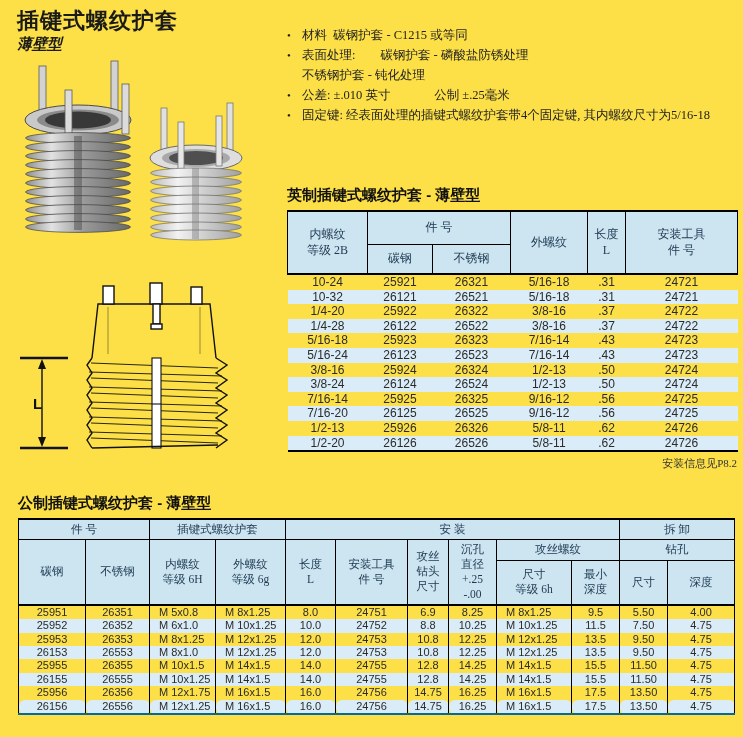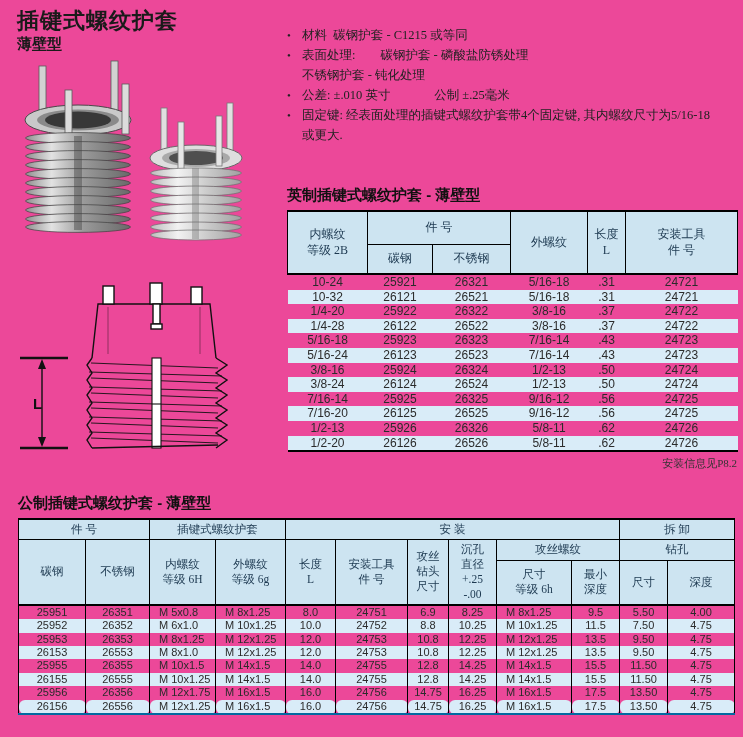--- a/index.html
+++ b/index.html
@@ -1,20 +1,20 @@
 <!DOCTYPE html>
 <html><head>
 <meta charset="utf-8">
 <style>
   html,body{margin:0;padding:0;background:#fff;}
-  .page{position:relative;width:743px;height:737px;background:#ec4899;overflow:hidden;
+  .page{position:relative;width:743px;height:737px;background:#fde047;overflow:hidden;
         font-family:"Liberation Sans",sans-serif;color:#1a1a1a;}
 
   .main-title{position:absolute;left:17px;top:6px;font-size:22px;font-weight:bold;letter-spacing:1px;}
-  .sub-title{position:absolute;left:17px;top:35px;font-size:15px;font-weight:bold;}
+  .sub-title{position:absolute;left:17px;top:35px;font-size:15px;font-weight:bold;font-style:italic;}
 
   .photo{position:absolute;left:10px;top:56px;}
   .drawing{position:absolute;left:16px;top:280px;}
 
   .bullets{position:absolute;left:287px;top:25px;width:452px;
            font-family:"Liberation Serif",serif;font-size:12.5px;line-height:20px;color:#222;}
   .bline{display:flex;}
   .bdot{width:15px;flex:0 0 15px;font-size:11px;line-height:20px;}
   .btext{white-space:pre-wrap;}
 
@@ -139,24 +139,20 @@
         <span class="btext">不锈钢护套 - 钝化处理</span>
       </div>
     <div class="bline">
         <span class="bdot">•</span>
         <span class="btext">公差: ±.010 英寸              公制 ±.25毫米</span>
       </div>
     <div class="bline">
         <span class="bdot">•</span>
         <span class="btext">固定键: 经表面处理的插键式螺纹护套带4个固定键, 其内螺纹尺寸为5/16-18</span>
       </div>
-    <div class="bline">
-        <span class="bdot"></span>
-        <span class="btext">或更大.</span>
-      </div>
   </div>
 
   <svg class="drawing" width="252" height="200" viewBox="0 0 252 200">
     <g stroke="#111" fill="none" stroke-width="1.4">
       <g>
         <path d="M4 78 H52" stroke-width="2.6"></path>
         <path d="M4 168 H52" stroke-width="2.6"></path>
         <line x1="26" y1="84" x2="26" y2="162"></line>
         <path d="M26 79 l-4 10 h8 z" fill="#111" stroke="none"></path>
         <path d="M26 167 l-4 -10 h8 z" fill="#111" stroke="none"></path>

